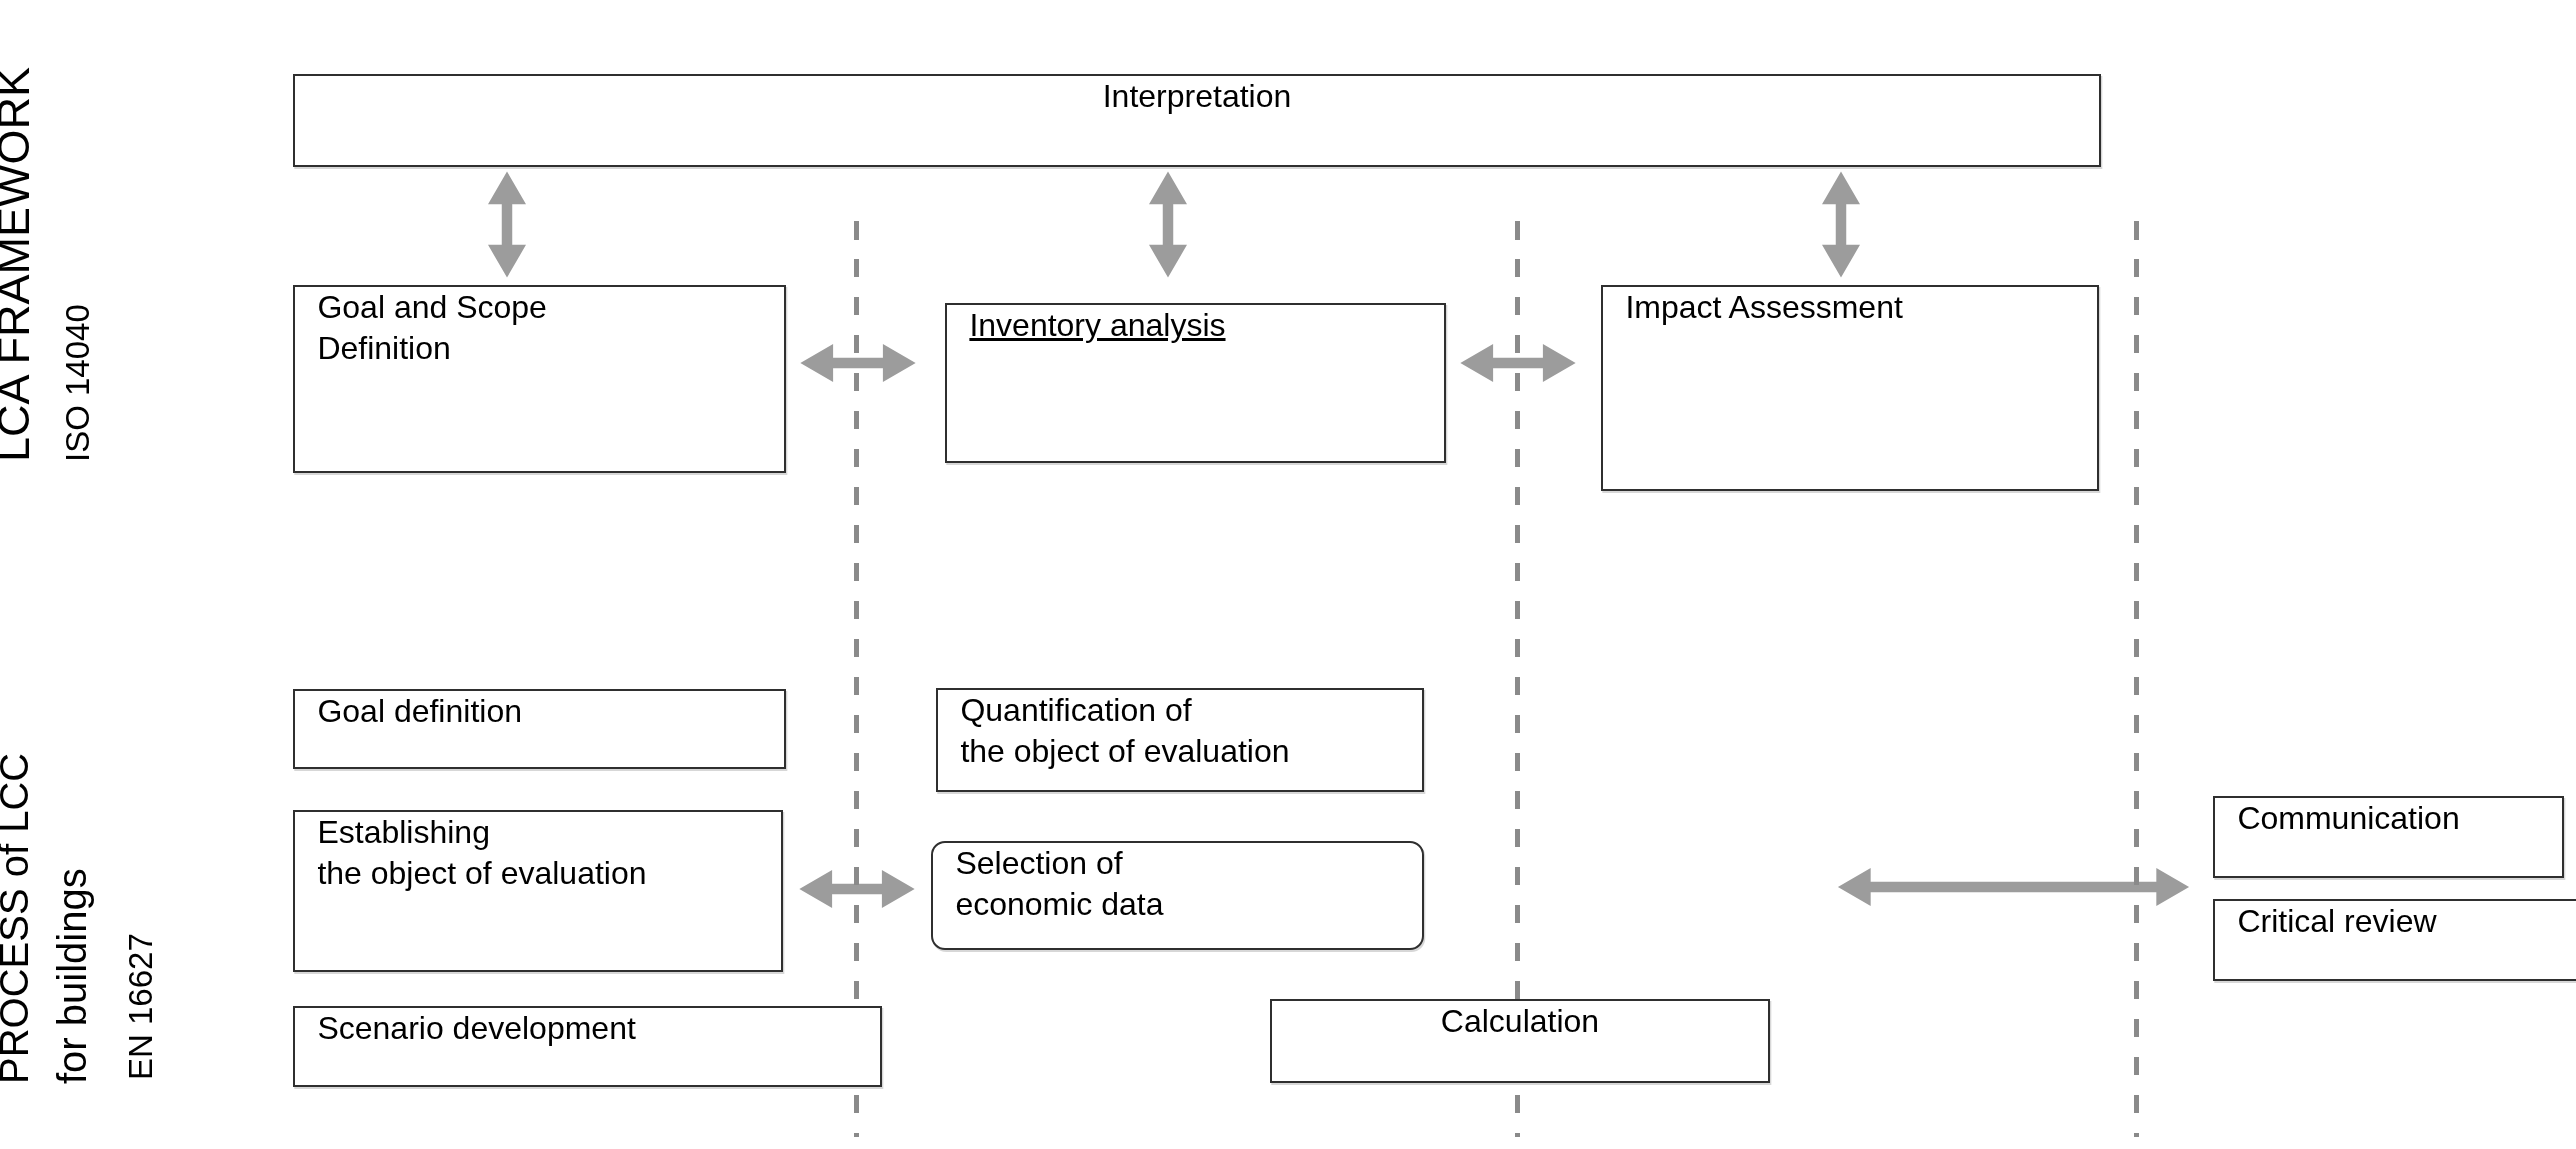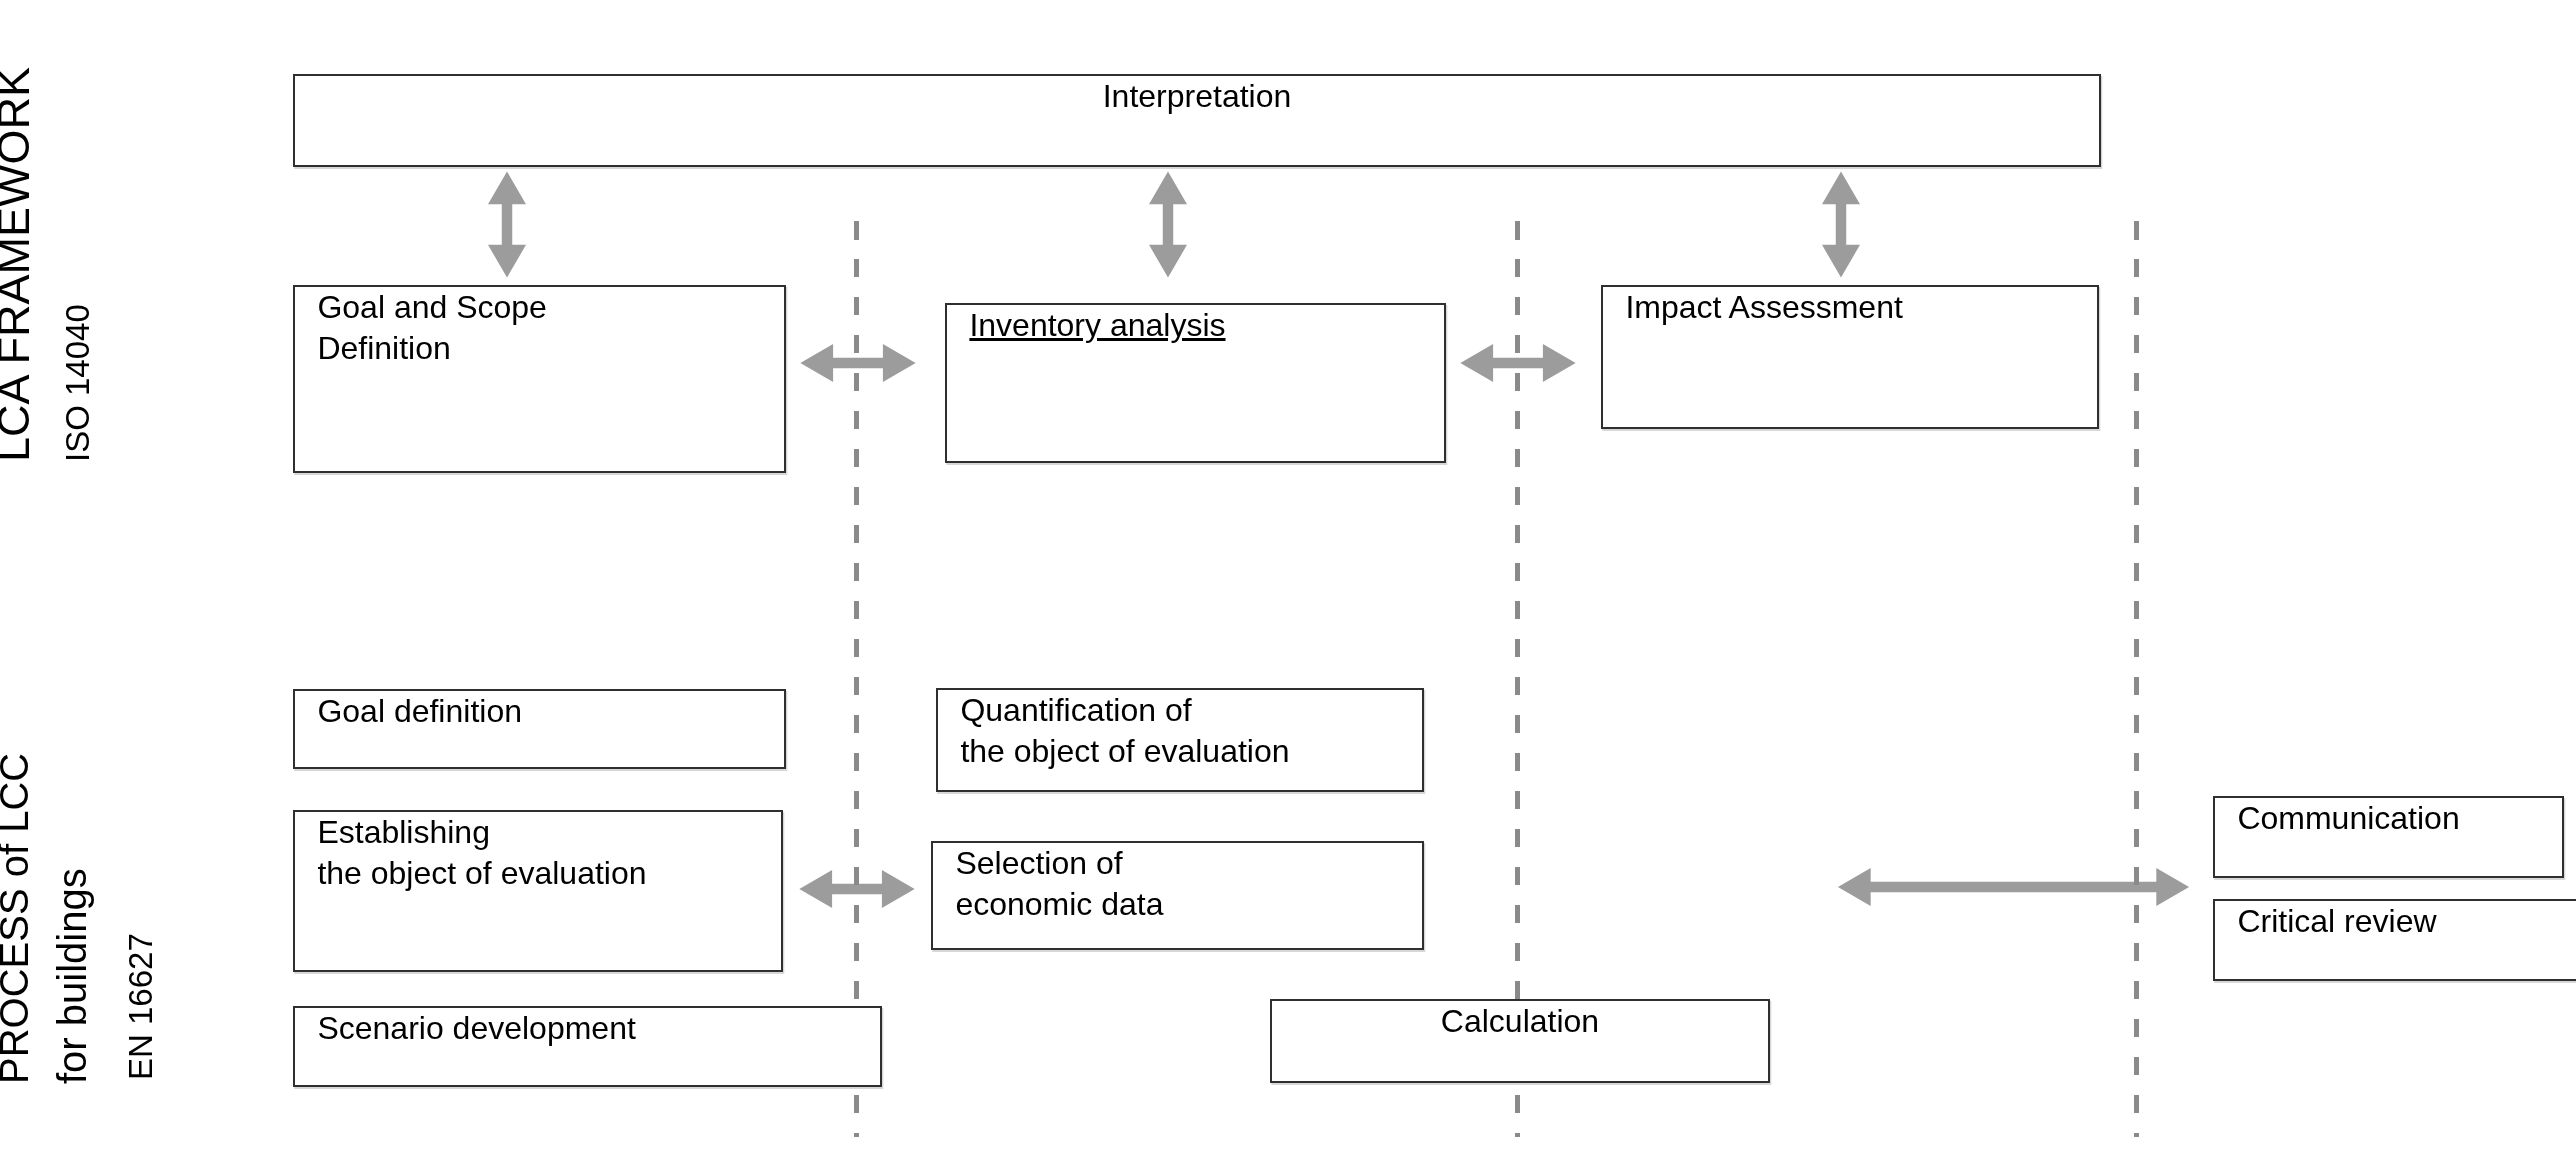--- a/index.html
+++ b/index.html
@@ -69,26 +69,26 @@
   
   #lbl-lca-title    { left: 36px;  top: 417px;  }
   #lbl-lca-standard { left: 94px; top: 429px;  }
   #lbl-lcc-title    { left: 34px;  top: 1044px; }
   #lbl-lcc-subtitle { left: 92px; top: 1044px; }
   #lbl-lcc-standard { left: 157px; top: 1047px; }
 
   #box-interpretation { left: 293px;  top: 74px;  width: 1808px; height: 93px; }
   #box-goal-scope     { left: 293px;  top: 285px;  width: 493px;  height: 188px; }
   #box-inventory      { left: 945px; top: 303px;  width: 501px;  height: 160px; text-decoration: underline; }
-  #box-impact         { left: 1601px; top: 285px;  width: 498px;  height: 144px; }
+  #box-impact         { left: 1601px; top: 285px;  width: 498px;  height: 206px; }
   #box-goal-def       { left: 293px;  top: 689px; width: 493px;  height: 80px; }
   #box-establishing   { left: 293px;  top: 810px; width: 490px;  height: 162px; }
   #box-scenario       { left: 293px;  top: 1006px; width: 589px;  height: 81px; }
   #box-quantification { left: 936px; top: 688px; width: 488px;  height: 104px; }
-  #box-selection      { left: 931px; top: 841px; width: 493px;  height: 109px; }
+  #box-selection      { left: 931px; top: 841px; width: 493px;  height: 109px; border-radius: 14px; }
   #box-calculation    { left: 1270px; top: 999px; width: 500px;  height: 84px; }
   #box-communication  { left: 2213px; top: 796px; width: 351px;  height: 82px; }
   #box-critical       { left: 2213px; top: 899px; width: 376px;  height: 82px; }
 
   #dash-1 { left: 854px; }
   #dash-2 { left: 1515px; }
   #dash-3 { left: 2134px; }
 
   #varrow-1 { left: 488px;  top: 171px; }
   #varrow-2 { left: 1149px; top: 171px; }

